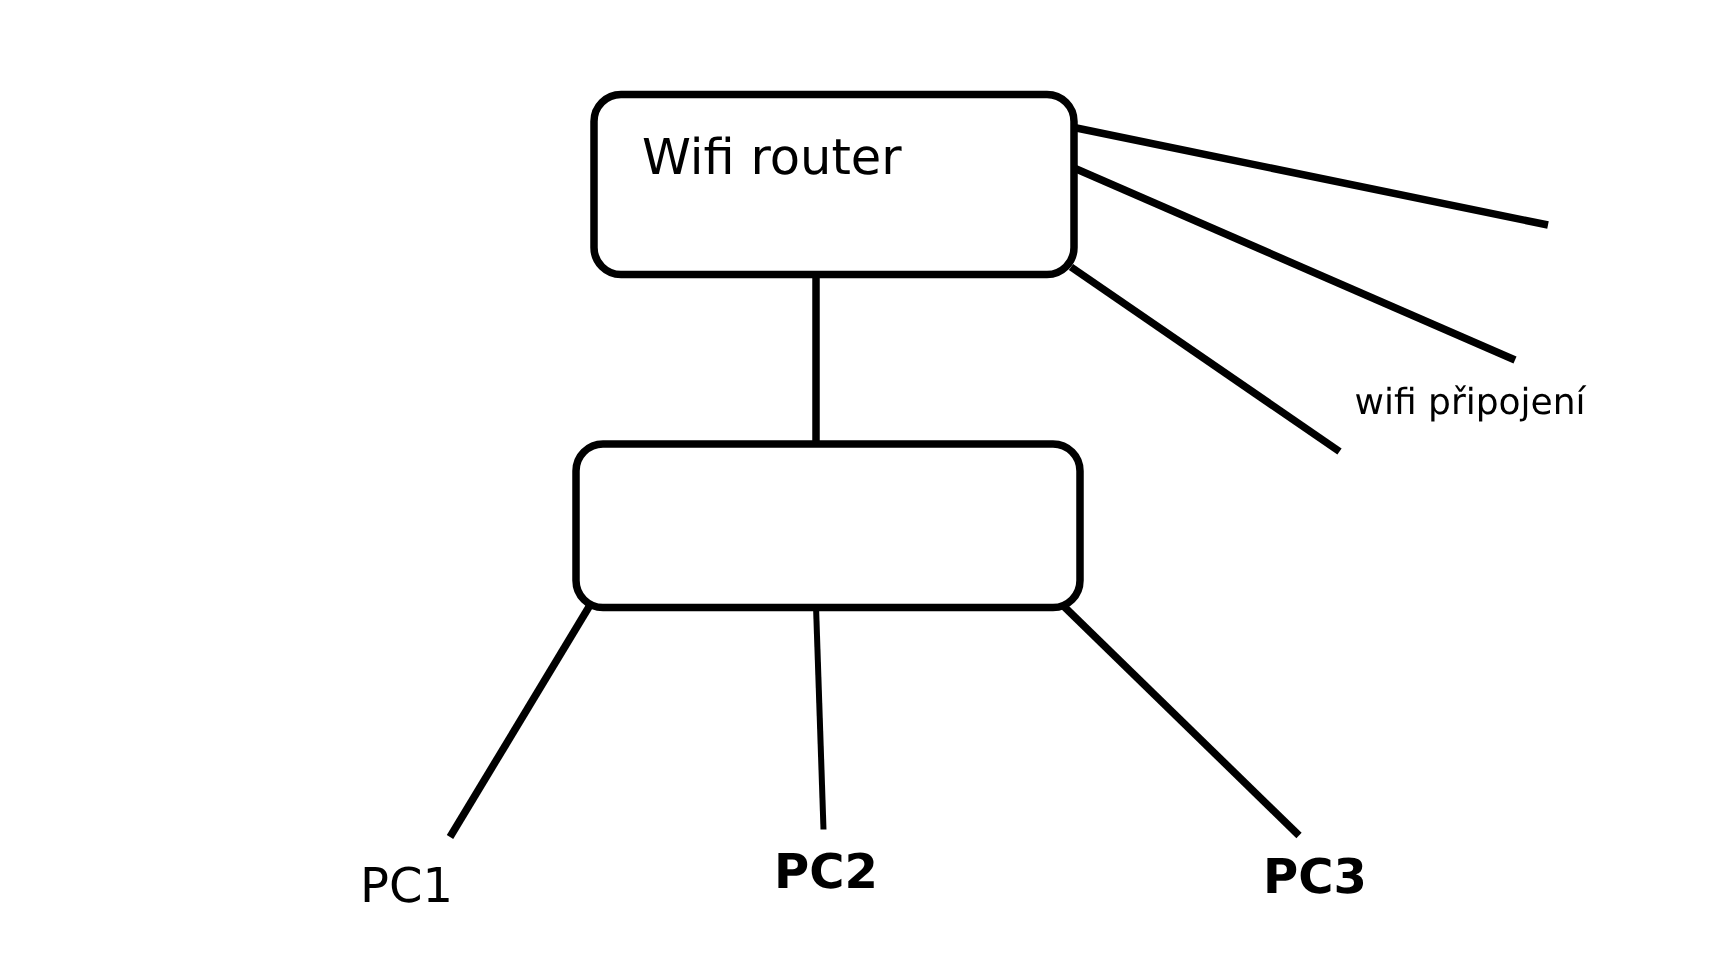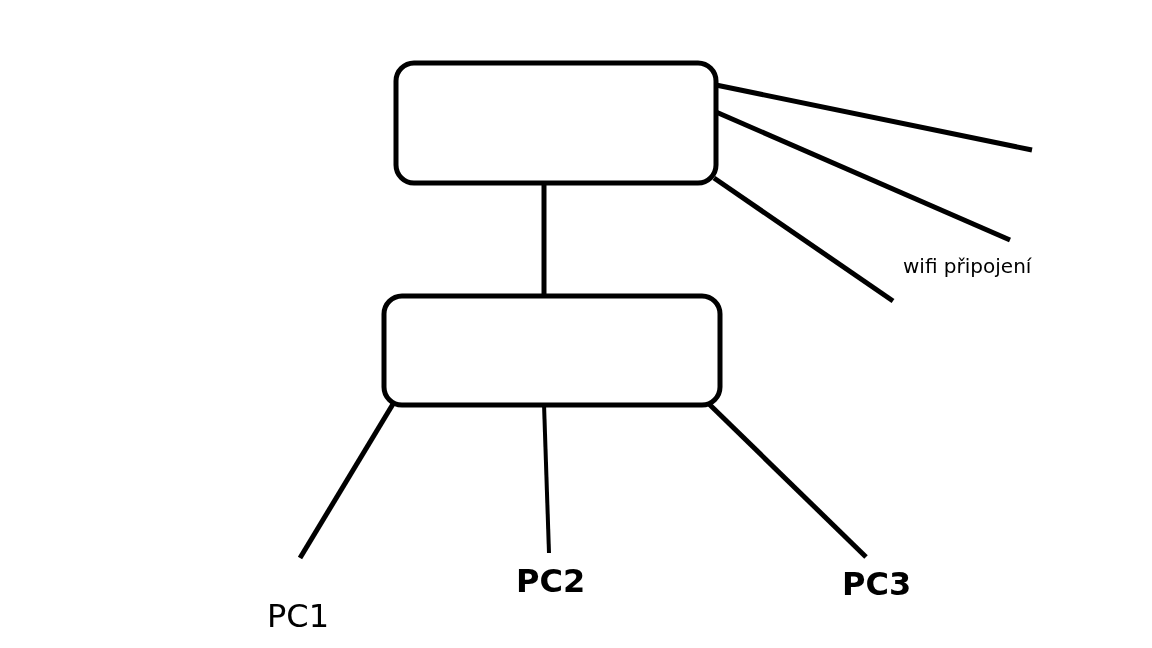--- a/index.html
+++ b/index.html
@@ -50,21 +50,21 @@
     line-height: 1;
     -webkit-font-smoothing: antialiased;
   }
   .node-label {
     font-size: 33px;
   }
   .endpoint-label {
     font-size: 32px;
   }
   .annotation-label {
-    font-size: 20px;
+    font-size: 24px;
   }
 </style>
 </head>
 <body>
 
 <div id="canvas">
 
   <svg id="diagram-svg" viewBox="0 0 1152 648" xmlns="http://www.w3.org/2000/svg">
 
     <g>
@@ -78,23 +78,24 @@
       <line class="link-line thin" x1="544" y1="404" x2="549" y2="553"></line>
       <line class="link-line" x1="709" y1="404" x2="866" y2="557"></line>
     </g>
 
     <g>
       <rect class="node-shape" x="396" y="63" width="320" height="120" rx="18" ry="18"></rect>
       <rect class="node-shape" x="384" y="296" width="336" height="109" rx="18" ry="18"></rect>
     </g>
   </svg>
 
+  <div class="diagram-label node-label" style="left:428px; top:88px;">Wifi router</div>
 
 
   <div class="diagram-label annotation-label" style="left:903px; top:256px;">wifi připojení</div>
 
-  <div class="diagram-label endpoint-label" style="left:240px; top:600px;margin-left:27px;">PC1</div>
+  <div class="diagram-label endpoint-label" style="left:240px; top:574px;">PC1</div>
 
   <div class="diagram-label endpoint-label" style="left:516px; top:565px;font-weight:bold;">PC2</div>
 
   <div class="diagram-label endpoint-label" style="left:842px; top:568px;font-weight:bold;">PC3</div>
 
 </div>
 
 </body></html>

